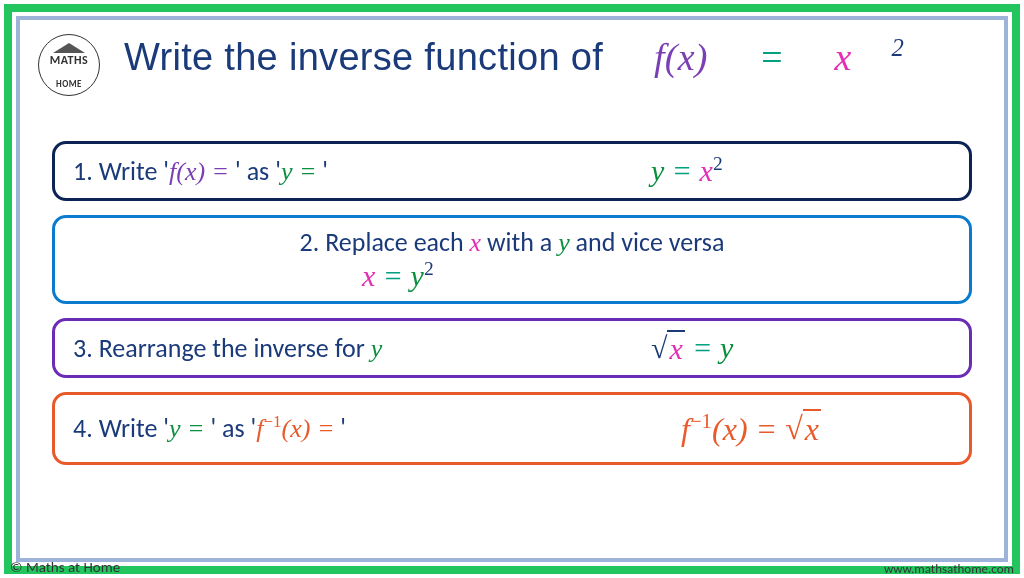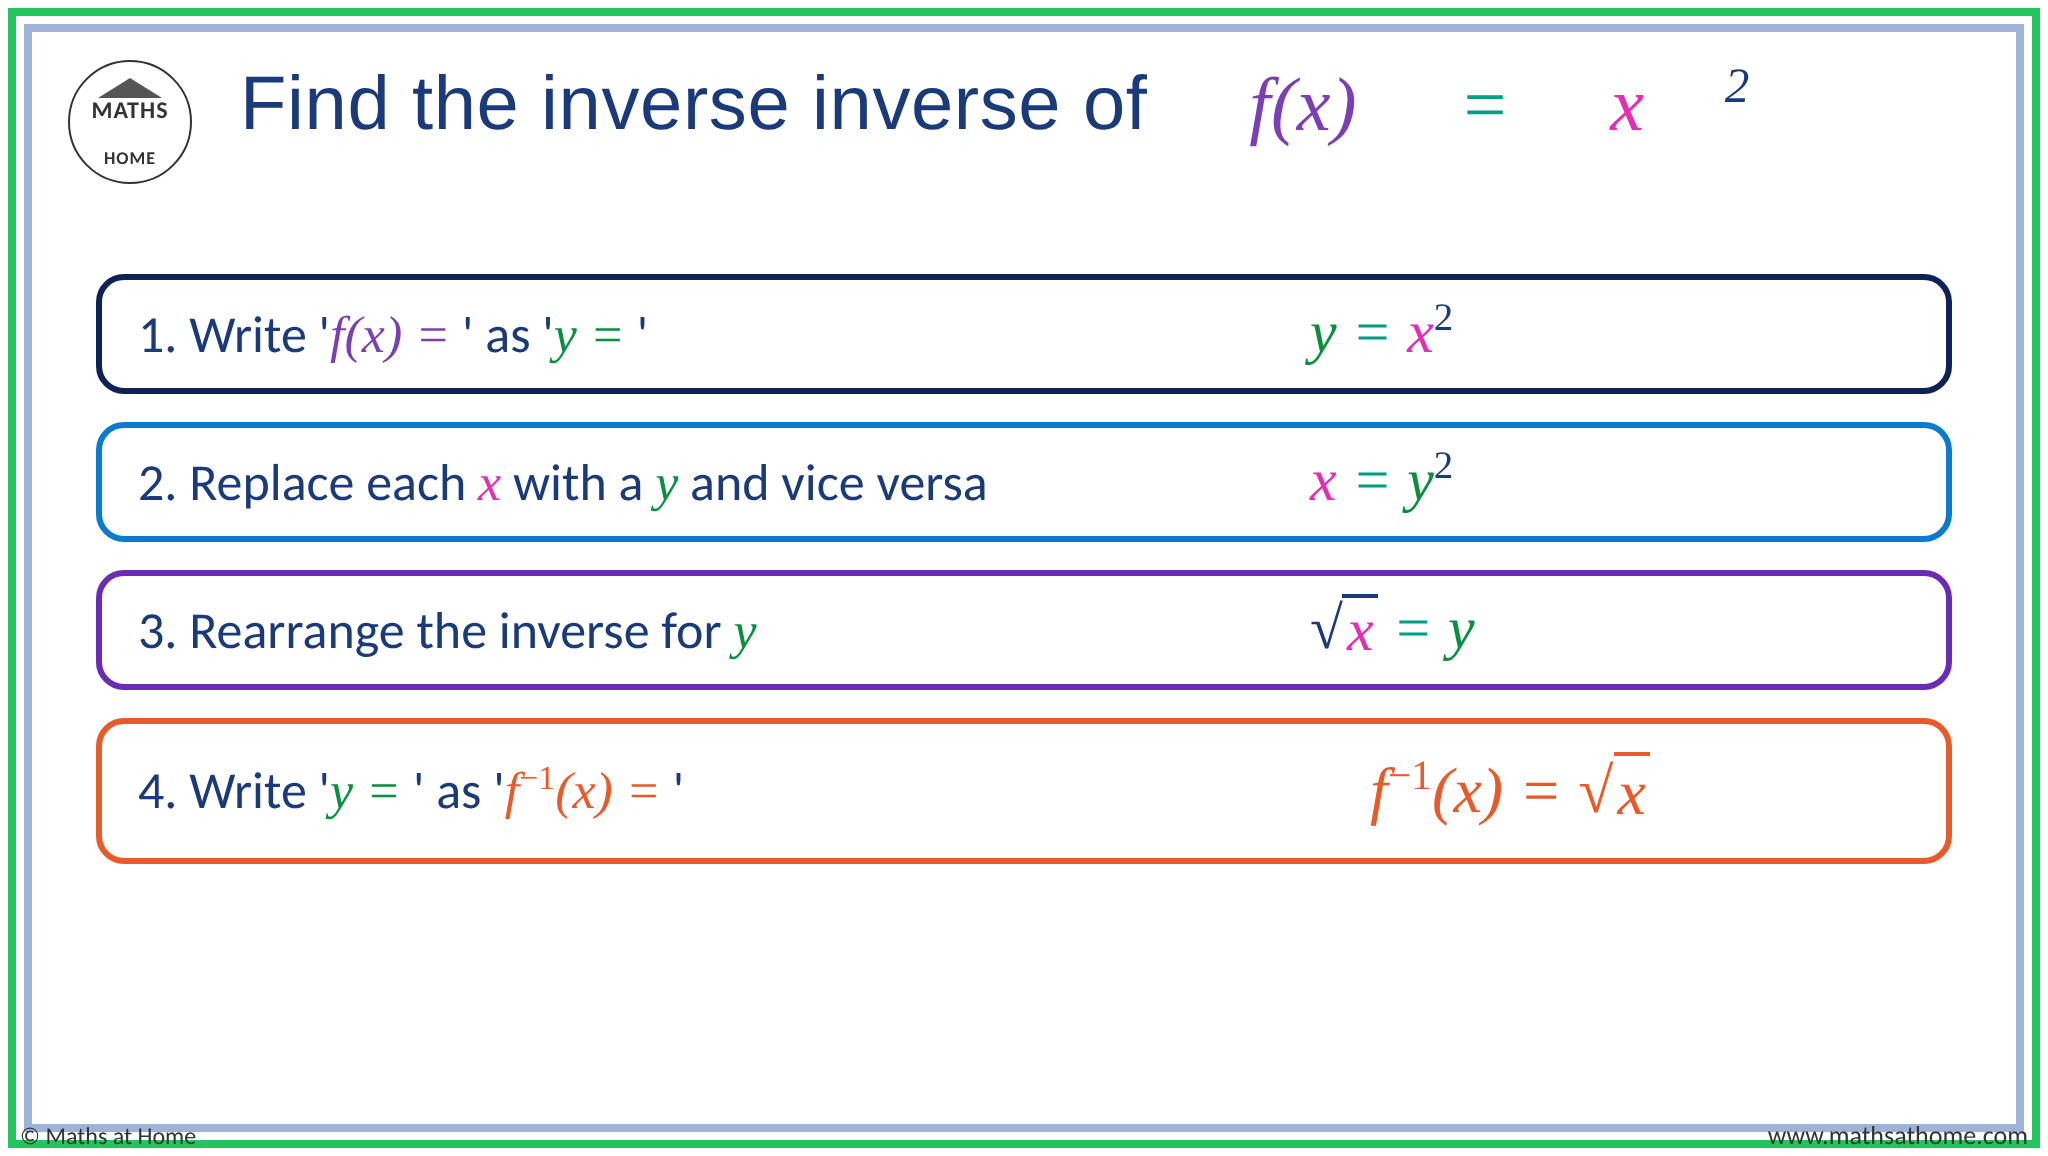--- a/index.html
+++ b/index.html
@@ -6,21 +6,21 @@
   body {
     width: 1024px;
     height: 578px;
     background: #fff;
     font-family: 'Segoe UI', 'Calibri', sans-serif;
     position: relative;
   }
   .outer-frame {
     position: absolute;
     top: 4px; left: 4px; right: 4px; bottom: 4px;
-    border: 4px solid #22c55e;
+    border: 8px solid #22c55e;
     padding-left: 28px;
   }
   .inner-frame {
     position: absolute;
     top: 4px; left: 4px; right: 4px; bottom: 4px;
     border: 4px solid #9db3d9;
     background: #fff;
     padding: 14px 28px 22px 28px;
   }
   .logo {
@@ -104,49 +104,49 @@
   }
   .radical { font-style: normal; }
   .radicand {
     border-top: 2px solid currentColor;
     padding: 0 2px;
     display: inline-block;
   }
   .footer-left {
     position: absolute;
     bottom: 2px; left: 10px;
-    font-size: 12px;
+    font-size: 15px;
     color: #333;
     text-align: right;
   }
   .footer-right {
     position: absolute;
     bottom: 2px; right: 10px;
     font-size: 13px;
     color: #333;
   }
   .s1 { border-color: #0d2356; }
-  .s2 { border-color: #0a7bcf; }
+  .s2 { border-color: #0a7bcf; flex-direction: column; }
   .s3 { border-color: #6b2cb5; }
   .s4 { border-color: #e85a2a; padding-top:14px; padding-bottom:14px; }
 </style>
 </head>
 <body>
 
 <div class="outer-frame">
   <div class="inner-frame">
 
     <div class="logo">
       <div class="roof"></div>
       <div class="mtxt">MATHS</div>
       <div class="htxt">HOME</div>
     </div>
 
     <div class="title">
-      <span>Find the inverse inverse of </span>
+      <span>Write the inverse function of </span>
       <span class="math c-fx-purple">f(x)</span>
       <span class="math c-teal"> = </span>
       <span class="math c-magenta">x</span><sup class="math c-navy">2</sup>
     </div>
 
     <div class="steps">
 
       <div class="step s1">
         <div class="step-text">
           <span>1. </span><span>Write '</span><span class="c-fx-purple" style="font-style:italic;font-family:'Cambria Math',serif;">f(x) =</span><span> ' as '</span><span class="c-green" style="font-style:italic;font-family:'Cambria Math',serif;">y =</span><span> '</span>

